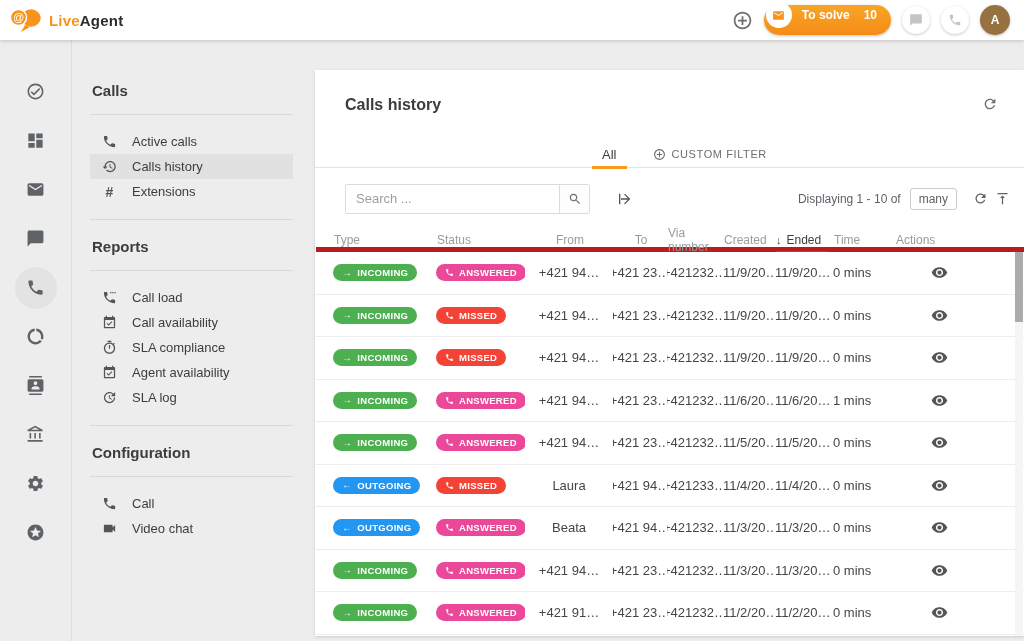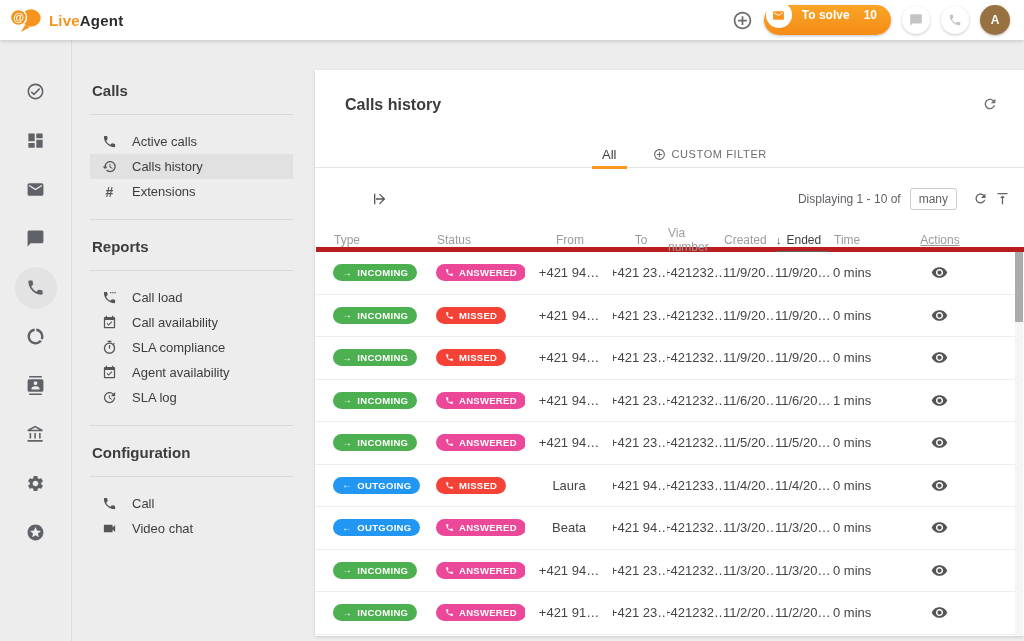--- a/index.html
+++ b/index.html
@@ -86,21 +86,21 @@
   .tb-ic { display:flex; cursor:pointer; margin-left:7px; }
   .tb-ic svg { width:15px; height:15px; fill:#5f6368; }
 
   
   .grid-cols { display:grid; grid-template-columns:103px 89px 88px 54px 56px 52px 58px 62px 1fr;
                padding-left:18px; align-items:center; }
   .thead { position:absolute; top:158px; left:1px; right:0; height:24px;
            border-bottom:5px solid #b91c1c; font-size:12px; color:#9b9b9b; }
   .th { position:relative; height:24px; display:flex; align-items:center; cursor:pointer; }
   .th.center { justify-content:center; }
-  .th.actions { justify-content:center; padding-right:40px;text-decoration:underline; }
+  .th.actions { padding-right:40px; }
   .th.sorted { color:#3d3d3d; }
   .th.sorted .sort-arrow { margin-right:5px; font-size:11px; }
   .th.sorted::after { content:''; position:absolute; left:0; right:6px; bottom:-1px; height:2px; background:#616161; }
 
   .tbody { position:absolute; top:182px; left:0; right:0; bottom:0; overflow:hidden; }
   .row { height:42.5px; border-bottom:1px solid #ededed; font-size:13px; color:#454545;
          background:#fff; cursor:pointer; }
   .cell { display:flex; align-items:center; overflow:hidden; white-space:nowrap; }
   .cell.center { justify-content:center; }
   .cell.actions { justify-content:center; padding-right:40px; }
@@ -321,20 +321,28 @@
       <span>All</span>
     </div>
     <div class="tab filter">
       <svg viewBox="0 0 24 24">
           <path d="M13 7h-2v4H7v2h4v4h2v-4h4v-2h-4V7zm-1-5C6.48 2 2 6.48 2 12s4.48 10 10 10 10-4.48 10-10S17.52 2 12 2zm0 18c-4.41 0-8-3.59-8-8s3.59-8 8-8 8 3.59 8 8-3.59 8-8 8z"></path>
         </svg>
       <span>CUSTOM FILTER</span>
     </div>
   </div>
   <div class="toolbar">
+    <div class="search">
+      <input type="text" placeholder="Search ..." style="">
+      <span class="search-btn">
+        <svg viewBox="0 0 24 24">
+            <path d="M15.5 14h-.79l-.28-.27C15.41 12.59 16 11.11 16 9.5 16 5.91 13.09 3 9.5 3S3 5.91 3 9.5 5.91 16 9.5 16c1.61 0 3.09-.59 4.23-1.57l.27.28v.79l5 4.99L20.49 19l-4.99-5zm-6 0C7.01 14 5 11.99 5 9.5S7.01 5 9.5 5 14 7.01 14 9.5 11.99 14 9.5 14z"></path>
+          </svg>
+      </span>
+    </div>
     <span class="skip">
       <svg viewBox="0 0 24 24">
           <path d="M3 4h2v16H3zM12 4l-1.41 1.41L16.17 11H6v2h10.17l-5.58 5.59L12 20l8-8-8-8z"></path>
         </svg>
     </span>
     <div class="spacer"></div>
     <span class="disp">Displaying 1 - 10 of</span>
     <span class="many">many</span>
     <span class="tb-ic">
       <svg viewBox="0 0 24 24">

